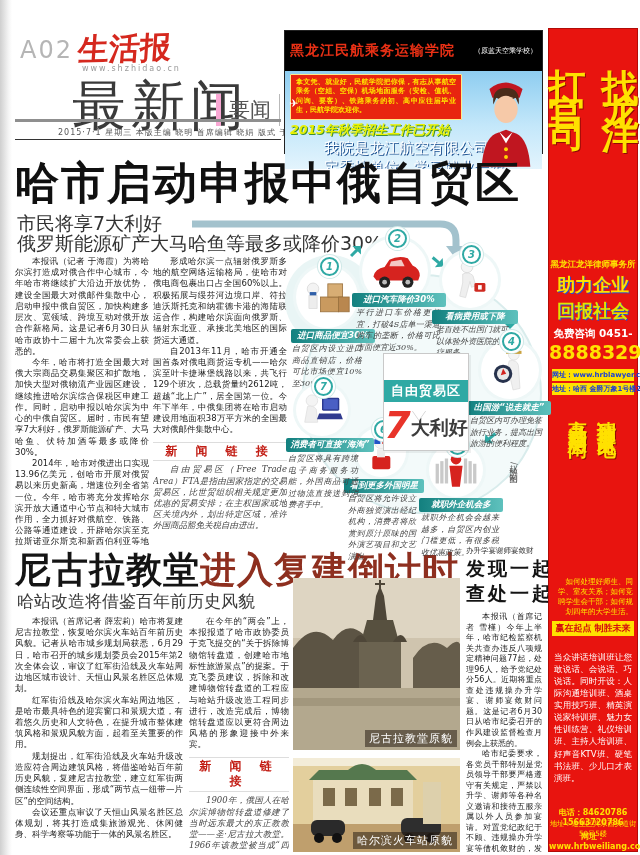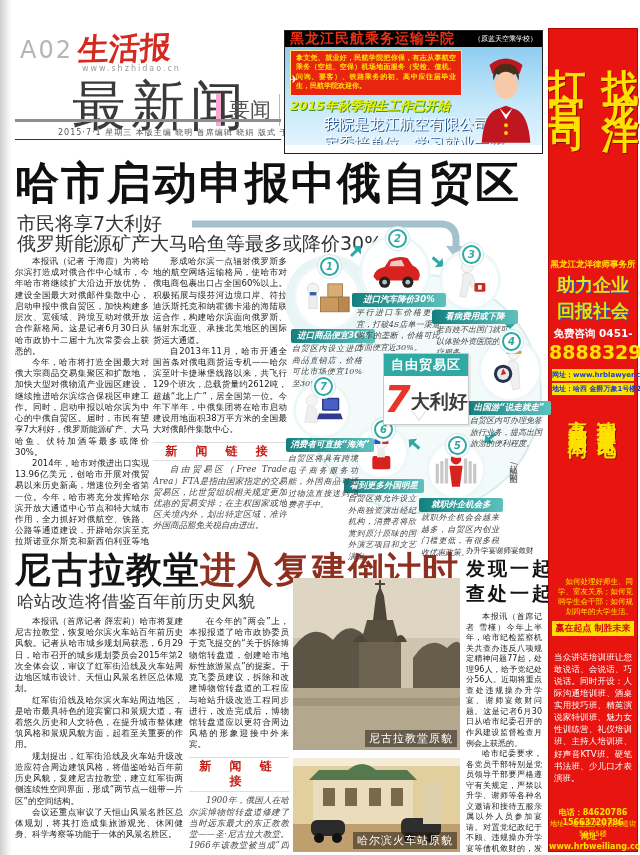--- a/index.html
+++ b/index.html
@@ -11,21 +11,21 @@
   .pageno{left:20px;top:36px;font-size:24px;color:#b5b5b5;letter-spacing:2px;}
   .masthead{left:78px;top:28px;font-size:31px;font-weight:900;color:#d5281e;transform:skewX(-6deg) rotate(-2deg);}
   .site{left:82px;top:64px;font-size:8px;color:#999;letter-spacing:2px;}
   .secttl{left:72px;top:70px;font-size:54px;color:#3a3a3a;letter-spacing:5px;font-weight:400;}
   .secttag{left:216px;top:94px;font-size:21px;color:#555;border-left:5px solid #f9a8d4;border-right:1px solid #b9b9b9;padding:2px 8px;}
   .rulethick{left:15px;top:119px;width:266px;height:3px;background:#8f8f8f;}
   .dateline{left:58px;top:127px;font-size:8px;color:#555;letter-spacing:1px;}
   .rulethin{left:15px;top:139px;width:266px;height:1px;background:#333;}
   
   .topad{left:284px;top:30px;width:259px;height:124px;border:1px solid #222;box-sizing:border-box;}
-  .topad-bar{height:16px;background:#000;display:flex;align-items:center;padding:0 5px;box-sizing:border-box;}
+  .topad-bar{height:40px;background:#000;display:flex;align-items:center;padding:0 5px;box-sizing:border-box;}
   .topad-title{color:#e83015;font-weight:900;font-size:14px;letter-spacing:1px;white-space:nowrap;}
   .topad-sub{color:#fff;font-size:7px;margin-left:auto;white-space:nowrap;}
   .topad-body{position:relative;height:98px;background:linear-gradient(180deg,#8ecdf0,#c3e7fa 55%,#e3f4fd);overflow:hidden;padding:3px 5px;box-sizing:border-box;}
   .redbox{width:172px;background:#e8250f;border:1px solid #ffe98a;border-radius:1px;color:#ffe100;
           font-size:7px;font-weight:bold;line-height:1.35;padding:3px 5px;text-align:justify;box-sizing:border-box;}
   .notice{width:182px;color:#eaf200;font-weight:900;font-style:italic;font-size:12.5px;margin-top:2px;text-shadow:1px 1px 0 #3f8f35;white-space:nowrap;}
   .slogan{width:188px;color:#fff;font-weight:400;font-size:15px;line-height:1.25;text-shadow:1px 1px 0 #1b4f8f;margin-left:34px;}
   .adphone{width:188px;color:#fff;font-weight:900;font-size:9.5px;margin-top:1px;white-space:nowrap;}
   .attendant{position:absolute;right:0;bottom:0;}
   .plane{position:absolute;left:4px;top:26px;color:#fff;font-size:11px;}
@@ -40,21 +40,21 @@
   
   .ring{border-radius:50%;border:2px solid #d9ecec;background:rgba(228,243,244,.45);}
   .blob{border-radius:50%;background:#e9f5f5;}
   .badge{width:15px;height:15px;border-radius:50%;background:#fff;border:2px solid #2fa9a4;box-shadow:0 0 0 2px #fff,0 0 0 3px #cfe8e7;
          color:#2fa9a4;font-weight:900;font-style:italic;font-size:10px;text-align:center;line-height:15px;z-index:4;}
   .icircle{border-radius:50%;background:#fff;box-shadow:0 0 0 3px #eef7f7;z-index:3;display:flex;align-items:center;justify-content:center;}
   .ilabel{background:linear-gradient(90deg,#13807f,#5ec1bd);color:#fff;font-weight:900;font-style:italic;font-size:8.5px;
           padding:1px 4px;text-align:center;white-space:nowrap;z-index:4;border-radius:2px;}
   .idesc{font-size:8px;color:#444;font-style:italic;font-family:"DejaVu Serif",serif;line-height:1.45;text-align:justify;z-index:4;}
   .cbubble{width:84px;border:1px solid #c9c9c9;background:#fff;z-index:5;text-align:center;box-shadow:2px 2px 0 rgba(0,0,0,.06);}
-  .cbubble .ct{background:#2fa9a4;color:#fff;font-weight:900;font-size:13px;letter-spacing:1px;padding:2px 0;}
+  .cbubble .ct{background:#2fa9a4;color:#fff;font-weight:900;font-size:13px;letter-spacing:1px;padding:2px 0;margin-top:26px;}
   .cbubble .cb{padding:1px 0 3px 0;}
   .big7{color:#e8342a;font-size:38px;font-weight:900;font-style:italic;vertical-align:-4px;}
   .blift{color:#3c3c3c;font-size:19px;font-weight:900;}
   .tail{width:0;height:0;border-left:7px solid transparent;border-right:7px solid transparent;border-top:10px solid #fff;
         filter:drop-shadow(0 1px 0 #c9c9c9);z-index:5;}
   .credit{writing-mode:vertical-rl;font-size:8.5px;color:#555;letter-spacing:2px;z-index:4;}
   .tarrow{z-index:2;}
   
   .headline2{left:15px;top:546px;font-size:36px;font-weight:900;letter-spacing:1px;white-space:nowrap;}
   .h2red{color:#8e2f1f;}

